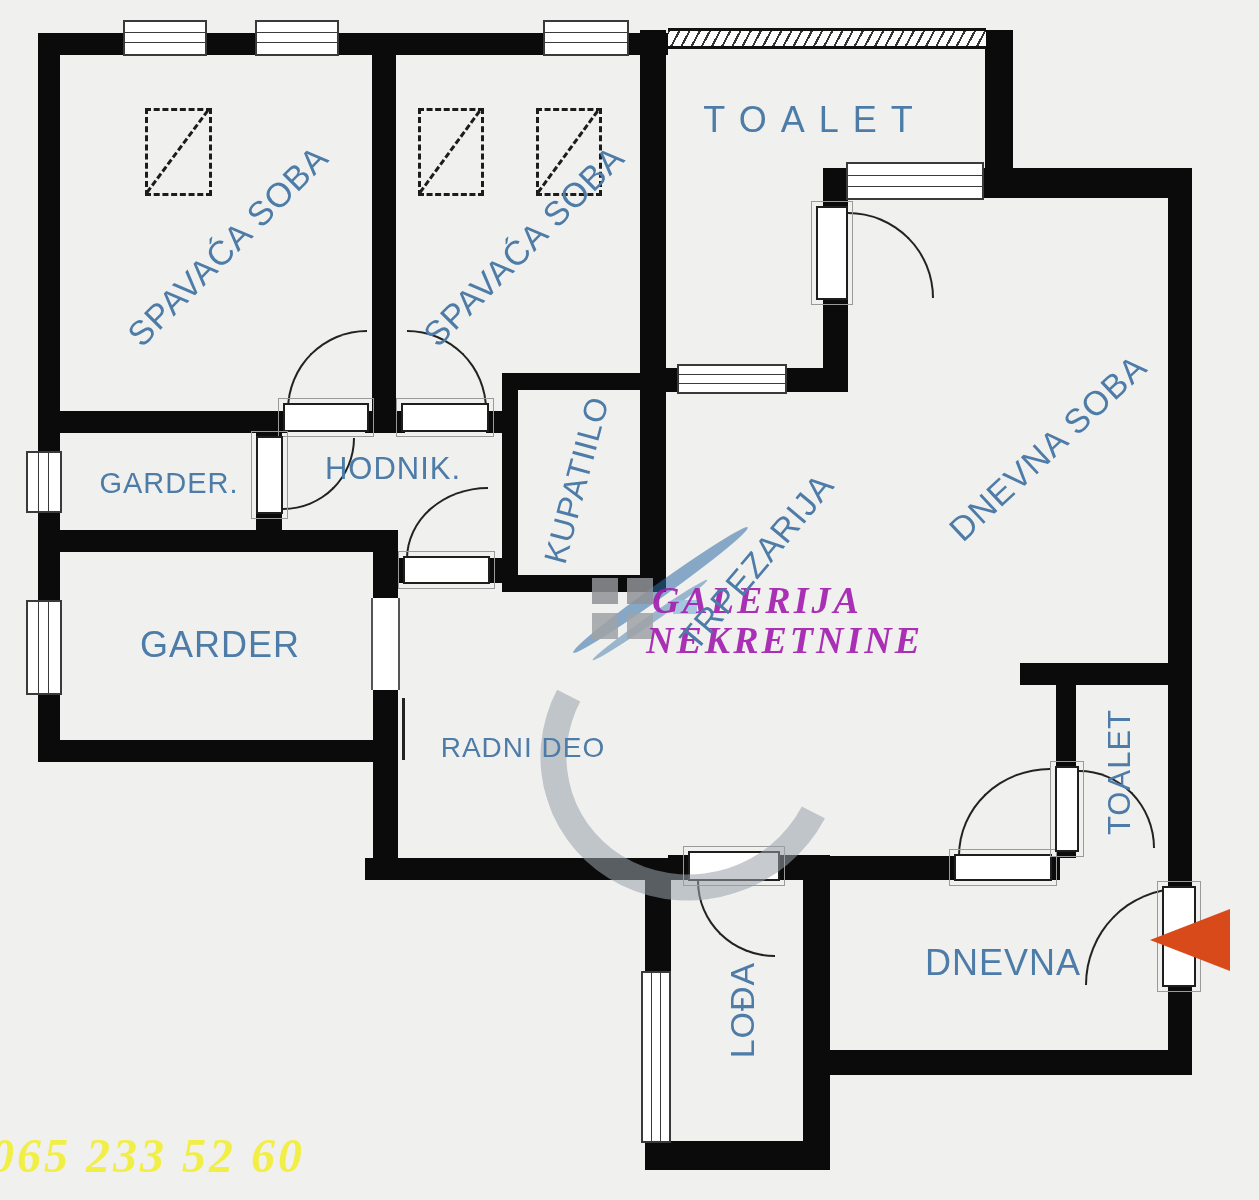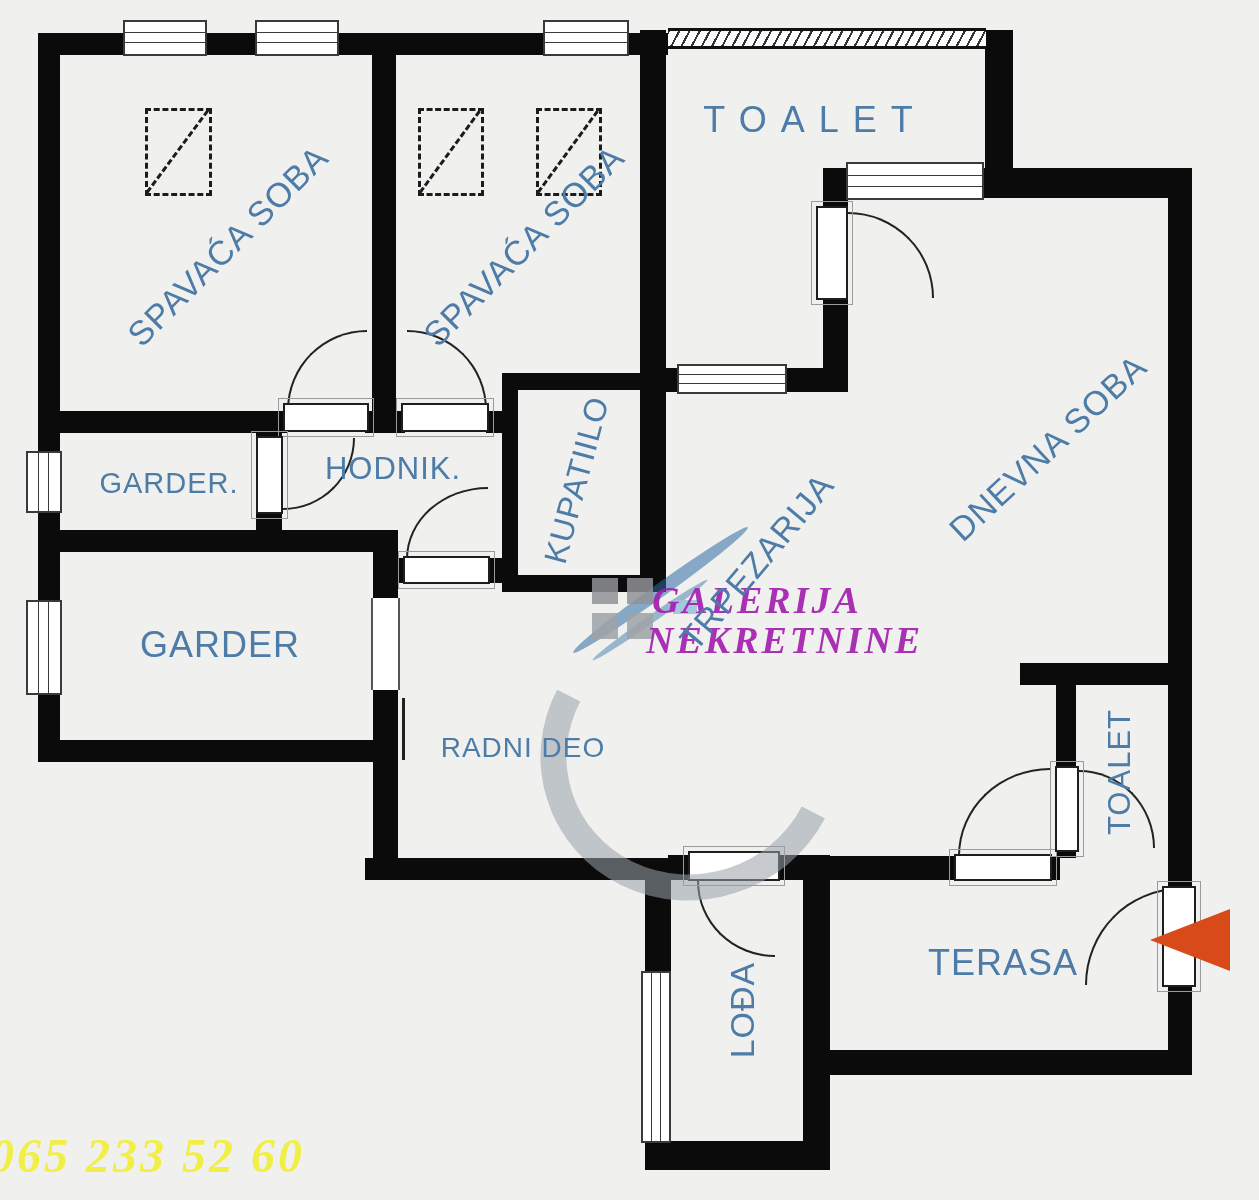--- a/index.html
+++ b/index.html
@@ -147,21 +147,21 @@
   <div class="rlabel" style="left:524px;top:246px;--r:-45deg">SPAVAĆA SOBA</div>
   <div class="rlabel" style="left:815px;top:120px;font-size:36px;letter-spacing:14px">TOALET</div>
   <div class="rlabel" style="left:169px;top:483px;font-size:29px">GARDER.</div>
   <div class="rlabel" style="left:393px;top:469px;font-size:31px">HODNIK.</div>
   <div class="rlabel" style="left:577px;top:480px;--r:-75deg;font-size:32px">KUPATIILO</div>
   <div class="rlabel" style="left:757px;top:562px;--r:-50deg">TRPEZARIJA</div>
   <div class="rlabel" style="left:1048px;top:448px;--r:-43deg">DNEVNA SOBA</div>
   <div class="rlabel" style="left:220px;top:645px;font-size:36px">GARDER</div>
   <div class="rlabel" style="left:523px;top:748px;font-size:28px">RADNI DEO</div>
   <div class="rlabel" style="left:1120px;top:772px;--r:-90deg;font-size:31px">TOALET</div>
-  <div class="rlabel" style="left:1003px;top:963px;font-size:36px">TERASA</div>
+  <div class="rlabel" style="left:1003px;top:963px;font-size:36px">DNEVNA</div>
   <div class="rlabel" style="left:742px;top:1010px;--r:-90deg">LOĐA</div>
 
   <div class="arrow" style="left:1150px;top:909px"></div>
 
   <div class="wm wm-crescent"></div>
   <div class="wm wm-blue1"></div>
   <div class="wm wm-blue2"></div>
   <div class="wm wm-sq" style="left:592px;top:578px"></div>
   <div class="wm wm-sq" style="left:627px;top:578px"></div>
   <div class="wm wm-sq wm-sq2" style="left:592px;top:613px"></div>

